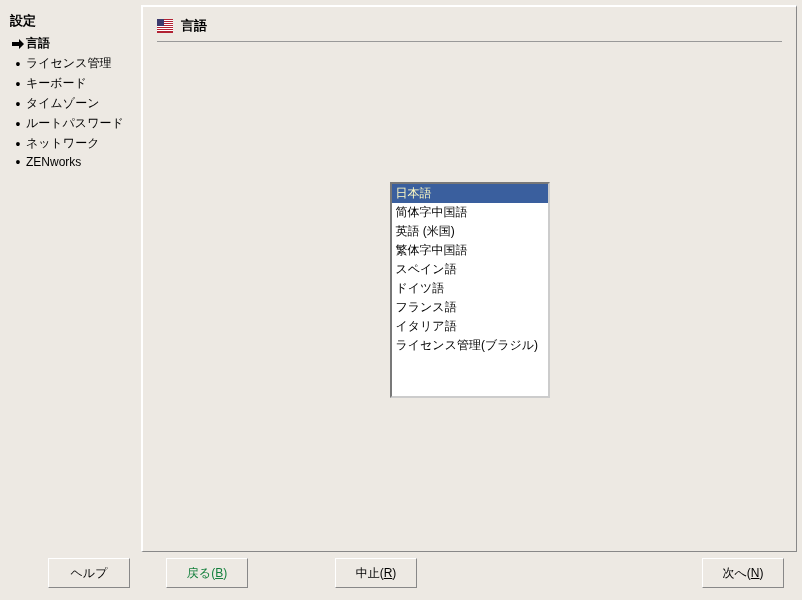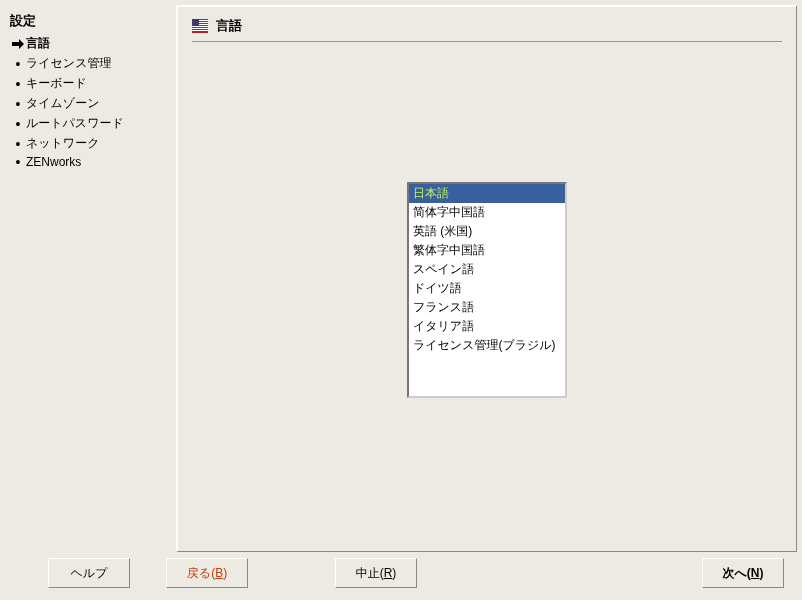--- a/index.html
+++ b/index.html
@@ -1,39 +1,39 @@
 <!DOCTYPE html>
 <html><head>
   <meta charset="utf-8">
   <style>
     * { box-sizing: border-box; margin: 0; padding: 0; }
     html, body { width: 802px; height: 600px; font-family: sans-serif; font-size: 12px; background: #ede9e3; overflow: hidden; }
     .container { display: flex; height: 552px; }
-    .sidebar { width: 176px; padding: 12px 8px 8px 10px; }
+    .sidebar { width: 141px; padding: 12px 8px 8px 10px; }
     .sidebar-title { font-weight: bold; margin-bottom: 5px; font-size: 13px; }
     .sidebar-item { display: flex; align-items: center; margin-bottom: 3px; font-size: 12px; white-space: nowrap; }
     .sidebar-item .bullet { width: 16px; display: inline-flex; justify-content: center; font-size: 14px; line-height: 1; }
     .sidebar-item.active { font-weight: bold; }
     .sidebar-item .arrow { width: 16px; display: inline-flex; justify-content: center; font-size: 14px; line-height: 1; }
     .main { flex: 1; border: 1px solid #888; border-top: 2px solid #fff; border-left: 2px solid #fff; background: #ede9e3; margin: 5px 5px 0 0; padding: 10px 14px; position: relative; }
     .main-header { display: flex; align-items: center; gap: 8px; margin-bottom: 6px; }
     .flag-icon { width: 16px; height: 14px; display: inline-block; }
     .main-title { font-weight: bold; font-size: 13px; }
     .main-divider { border: none; border-top: 1px solid #999; margin-bottom: 10px; }
     .listbox-wrap { display: flex; justify-content: center; margin-top: 140px; }
     .listbox { width: 160px; height: 216px; border: 2px inset #ccc; background: #fff; overflow: hidden; }
     .listbox-item { padding: 1px 4px; font-size: 12px; cursor: default; white-space: nowrap; }
-    .listbox-item.selected { background: #3a5f9e; color: #bef264; }
+    .listbox-item.selected { background: #3a5f9e; color: #fef9c3; }
     .button-bar { height: 42px; display: flex; align-items: center; padding: 0 14px; }
     .btn { min-width: 82px; height: 30px; border: 1px solid #888; border-top-color: #fff; border-left-color: #fff; background: #ede9e3; font-size: 12px; cursor: pointer; padding: 0 10px; }
-    .btn.disabled { color: #c2410c; }
+    .btn.disabled { color: #15803d; }
     .region-help { margin-left: 34px; }
     .region-back { margin-left: 36px; }
     .region-abort { margin-left: 87px; }
-    .region-next { margin-left: auto; margin-right: 4px; font-weight: bold; }
+    .region-next { margin-left: auto; margin-right: 4px; }
     .mnemonic { text-decoration: underline; }
   </style>
 </head>
 <body>
 
 <div class="container">
   <div class="sidebar">
     <div class="sidebar-title">設定</div>
     <div class="sidebar-item active">
       <span class="arrow">

